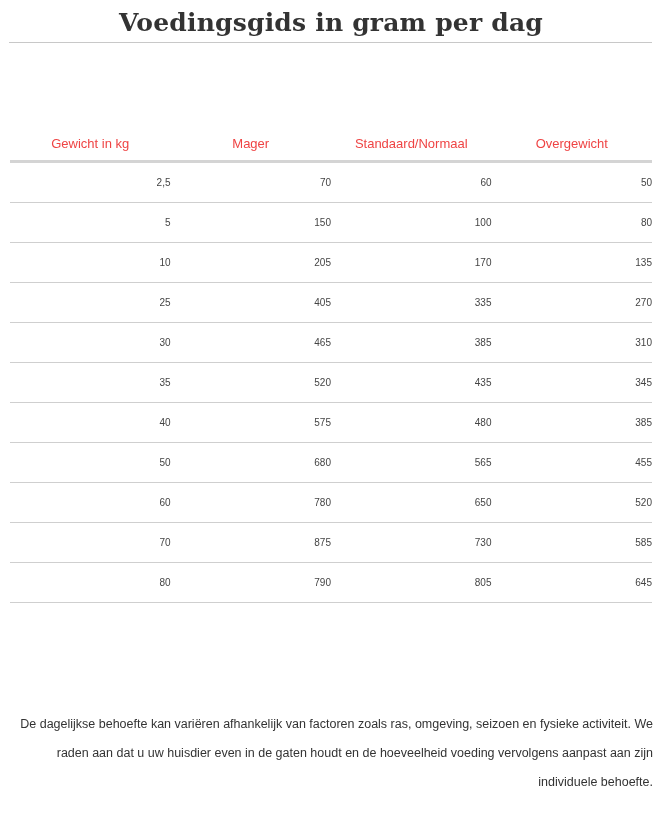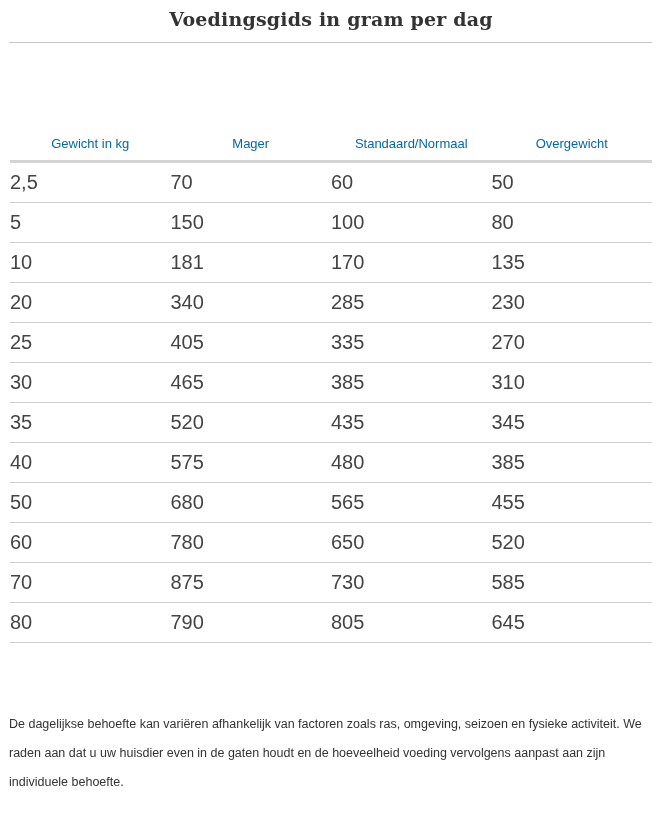--- a/index.html
+++ b/index.html
@@ -1,38 +1,38 @@
 <!DOCTYPE html>
 <html><head>
 <meta charset="utf-8">
 <style>
   html, body { margin: 0; padding: 0; background: #ffffff; }
   body { width: 662px; height: 819px; position: relative; overflow: hidden; font-family: "Liberation Sans", sans-serif; color: #333; }
   .title {
     position: absolute; left: 0; top: 8px; width: 662px; text-align: center;
-    font-family: "DejaVu Serif", serif; font-size: 19px; font-weight: bold; color: #333;
+    font-family: "DejaVu Serif", serif; font-size: 25px; font-weight: bold; color: #333;
     letter-spacing: 0.2px;
   }
   .title-rule { position: absolute; left: 9px; width: 643px; top: 42px; height: 1px; background: #c8c8c8; }
   table.guide {
     position: absolute; left: 10px; top: 126px; width: 642px;
     border-collapse: collapse; table-layout: fixed;
   }
   table.guide th {
-    height: 34px; font-weight: normal; font-size: 13px; color: #0369a1;
+    height: 34px; font-weight: normal; font-size: 13px; color: #ef4444;
     text-align: center; vertical-align: middle; padding: 0;
     border-bottom: 3px solid #d4d4d4;
   }
   table.guide td {
-    height: 39px; font-size: 20px; color: #444; text-align: left; vertical-align: middle; padding: 0;
+    height: 39px; font-size: 10px; color: #444; text-align: right; vertical-align: middle; padding: 0;
     border-bottom: 1px solid #cfcfcf;
   }
   .note {
     position: absolute; left: 9px; top: 710px; width: 644px;
-    font-size: 12.5px; line-height: 29px; color: #333;
+    font-size: 12.5px; line-height: 29px; color: #333; text-align: right;
   }
 </style>
 </head>
 <body>
 
 <div class="title">Voedingsgids in gram per dag</div>
 <div class="title-rule"></div>
 
 <table class="guide">
   <thead>
@@ -51,29 +51,23 @@
         <td>50</td>
       </tr>
       <tr>
         <td>5</td>
         <td>150</td>
         <td>100</td>
         <td>80</td>
       </tr>
       <tr>
         <td>10</td>
-        <td>181</td>
+        <td>205</td>
         <td>170</td>
         <td>135</td>
-      </tr>
-      <tr>
-        <td>20</td>
-        <td>340</td>
-        <td>285</td>
-        <td>230</td>
       </tr>
       <tr>
         <td>25</td>
         <td>405</td>
         <td>335</td>
         <td>270</td>
       </tr>
       <tr>
         <td>30</td>
         <td>465</td>

